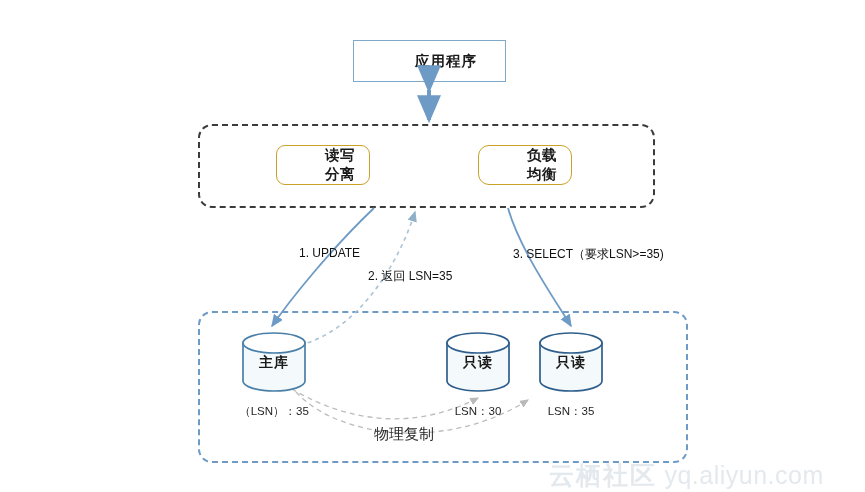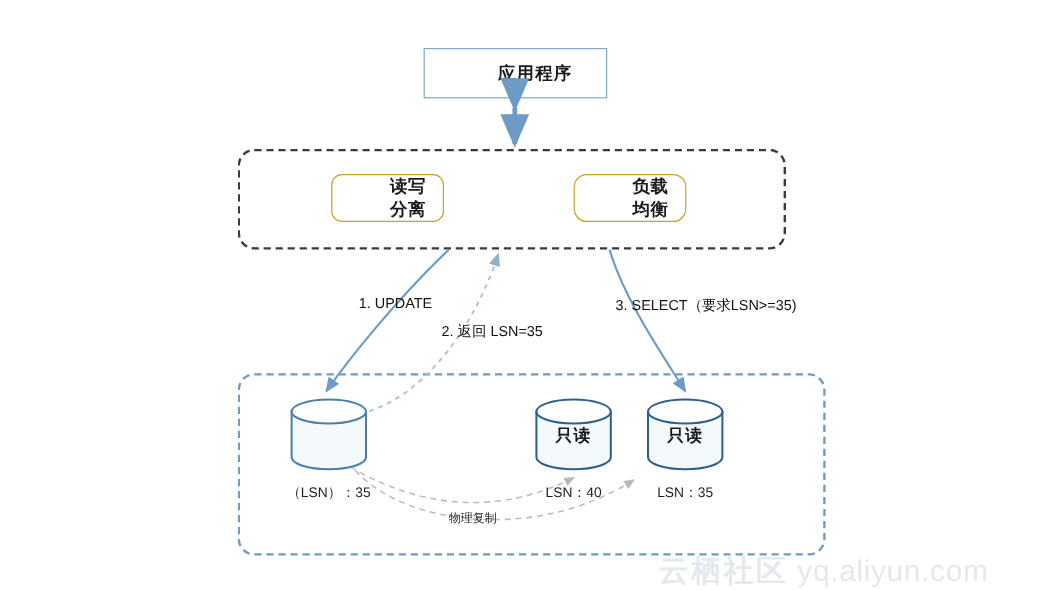--- a/index.html
+++ b/index.html
@@ -109,21 +109,21 @@
   
   .edge-label {
     position: absolute;
     font-size: 12px;
     color: #111111;
     white-space: nowrap;
   }
   #label-update   { left: 299px; top: 246px; }
   #label-return   { left: 368px; top: 268px; text-align: right; }
   #label-select   { left: 513px; top: 246px; text-align: right; }
-  #label-replica  { left: 374px; top: 425px; font-size: 10px; color: #2b2b2b; }
+  #label-replica  { left: 374px; top: 425px; font-size: 15px; color: #2b2b2b; }
 
   
   #watermark {
     left: 549px;
     top: 459px;
     font-size: 25px;
     color: #E4E9EE;
     letter-spacing: 0.5px;
     white-space: nowrap;
     user-select: none;
@@ -198,35 +198,38 @@
       <path d="M 447 343 L 447 381 A 31 10 0 0 0 509 381 L 509 343 Z" fill="#F4F9FC" stroke="#2F5F8C" stroke-width="1.7"></path>
       <ellipse cx="478" cy="343" rx="31" ry="10" fill="#ffffff" stroke="#2F5F8C" stroke-width="1.7"></ellipse>
     </g>
 
     <g>
       <path d="M 540 343 L 540 381 A 31 10 0 0 0 602 381 L 602 343 Z" fill="#F4F9FC" stroke="#2F5F8C" stroke-width="1.7"></path>
       <ellipse cx="571" cy="343" rx="31" ry="10" fill="#ffffff" stroke="#2F5F8C" stroke-width="1.7"></ellipse>
     </g>
   </svg>
 
+  <div class="cyl" style="left:243px; top:333px; width:62px; height:58px;">
+    <span class="cyl-label">主库</span>
+  </div>
 
   <div class="cyl" style="left:447px; top:333px; width:62px; height:58px;">
     <span class="cyl-label">只读</span>
   </div>
 
   <div class="cyl" style="left:540px; top:333px; width:62px; height:58px;">
     <span class="cyl-label">只读</span>
   </div>
 
   <div class="cyl-caption" style="left:184px; top:403px; width:180px;">
     <div>（LSN）：35</div>
   </div>
 
   <div class="cyl-caption" style="left:428px; top:403px; width:100px;">
-    <div>LSN：40</div>
+    <div>LSN：30</div>
   </div>
 
   <div class="cyl-caption" style="left:521px; top:403px; width:100px;text-align:center;">
     <div>LSN：35</div>
   </div>
 
   <div class="edge-label" id="label-update">1. UPDATE</div>
   <div class="edge-label" id="label-return">2. 返回 LSN=35</div>
   <div class="edge-label" id="label-select">3. SELECT（要求LSN&gt;=35)</div>
   <div class="edge-label" id="label-replica">物理复制</div>

